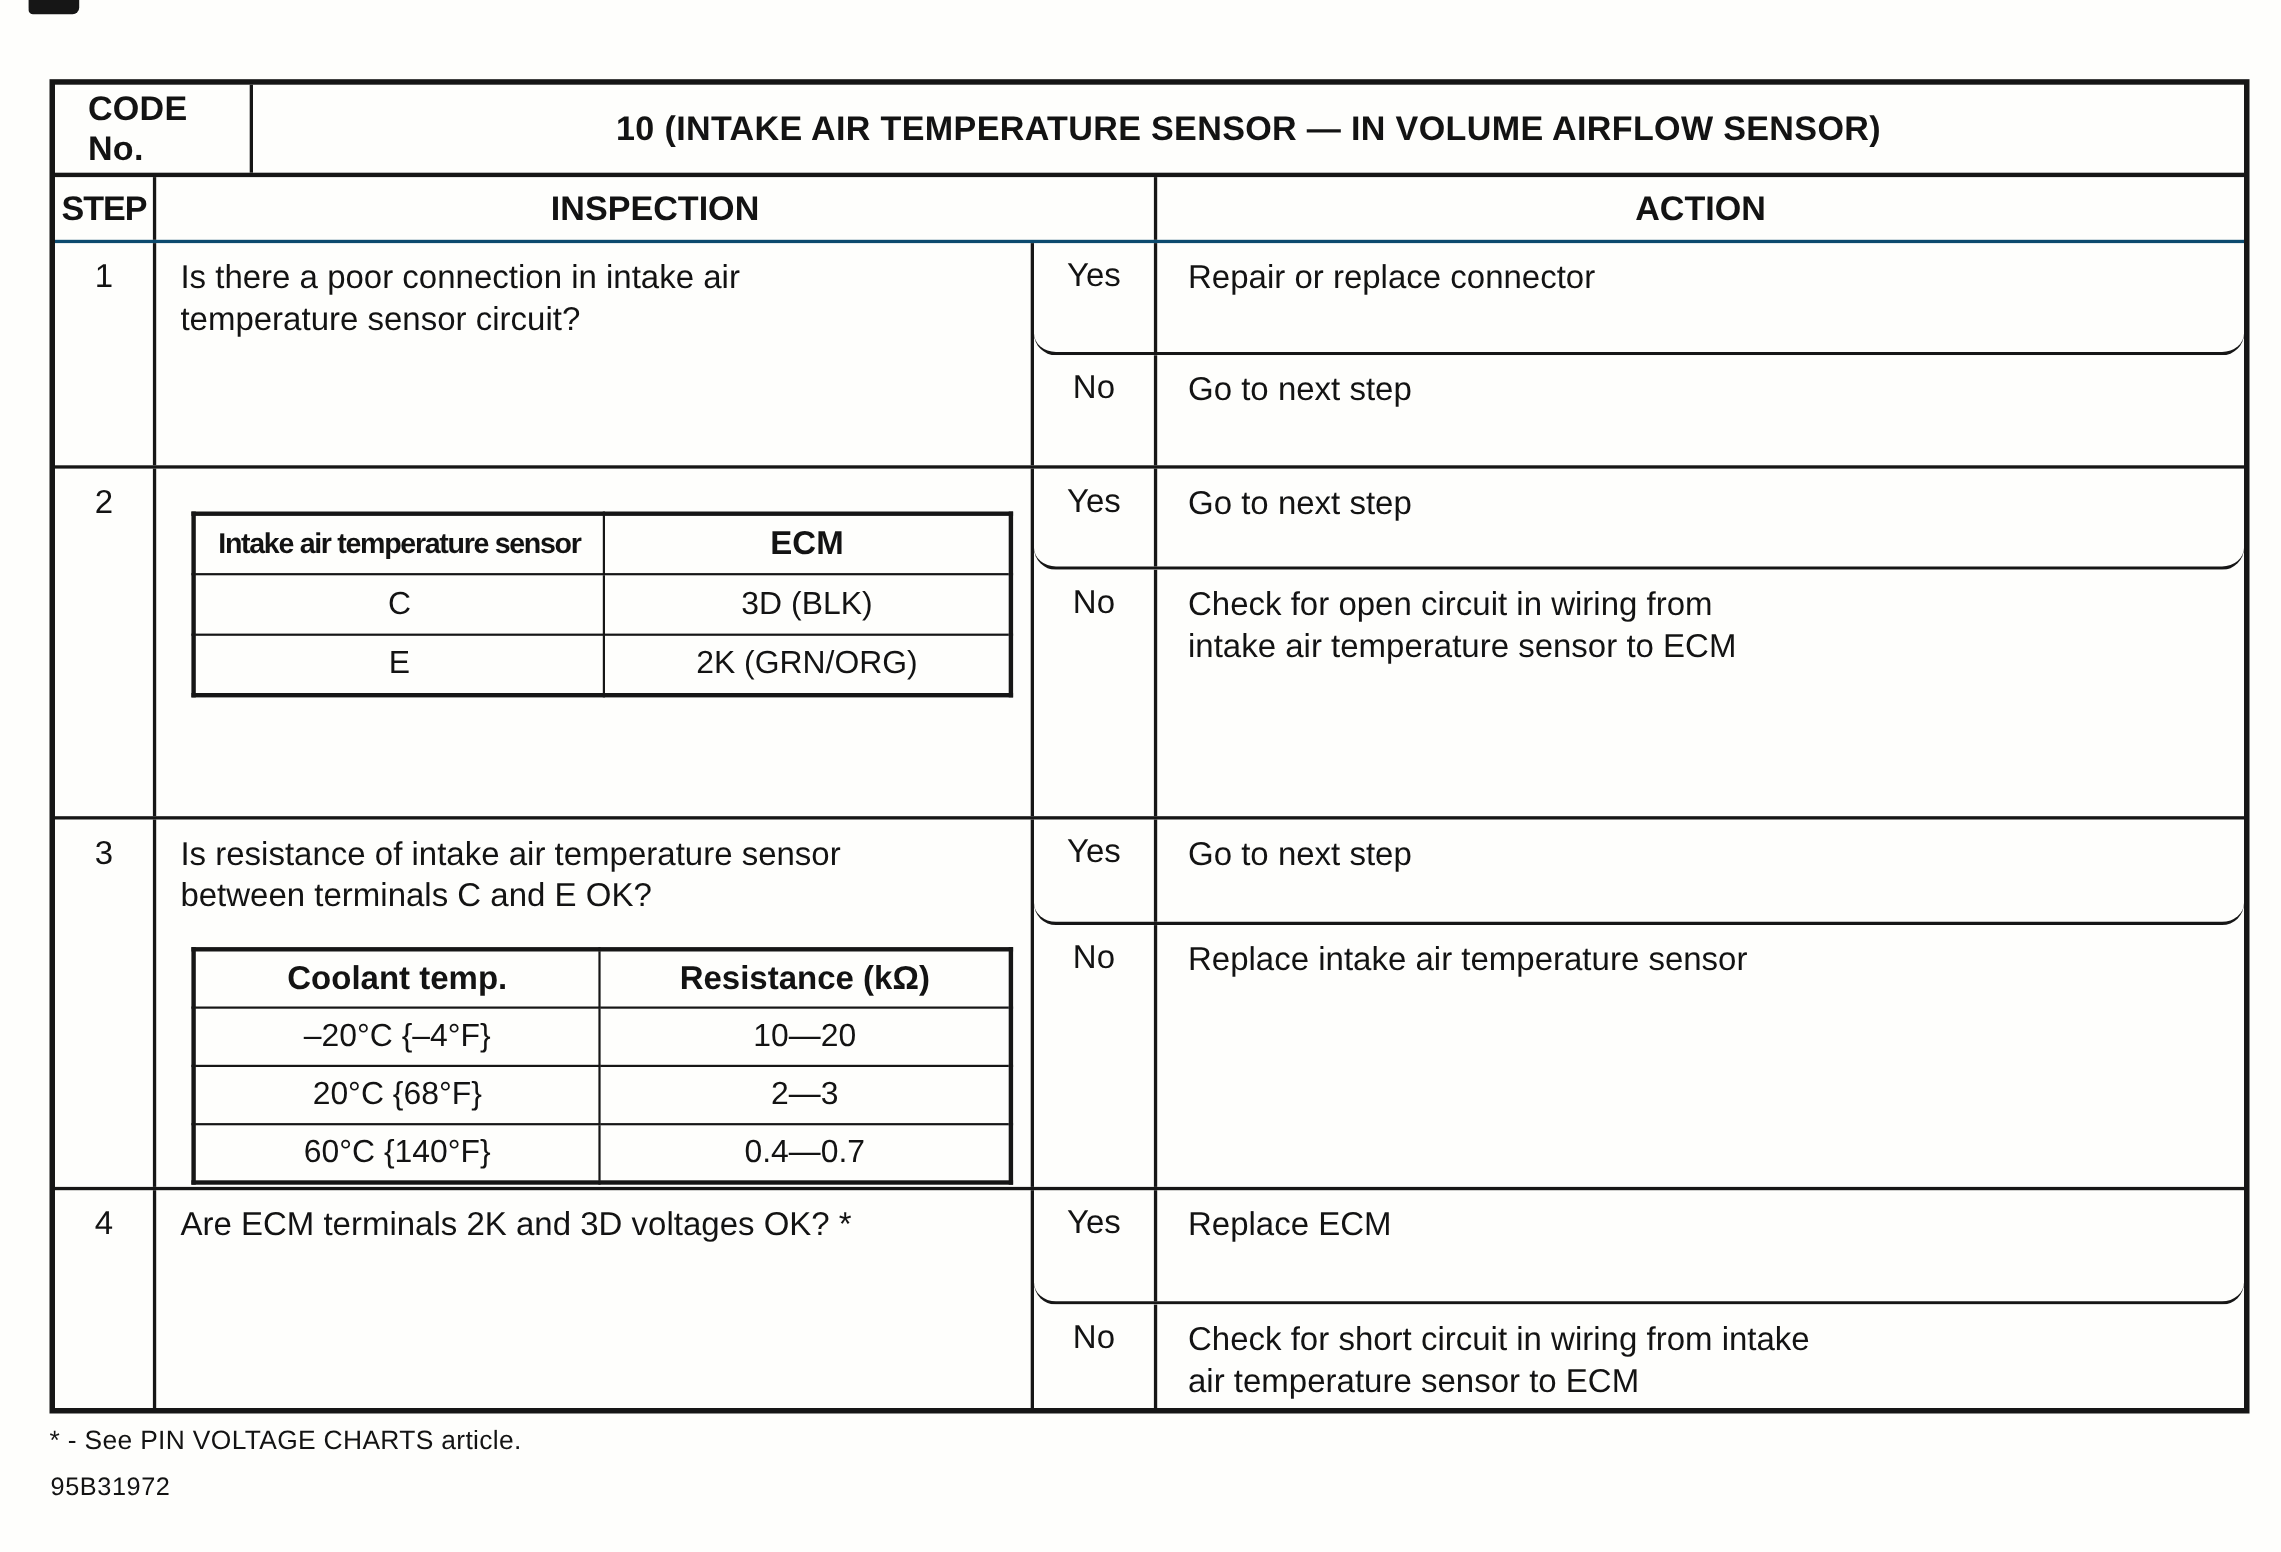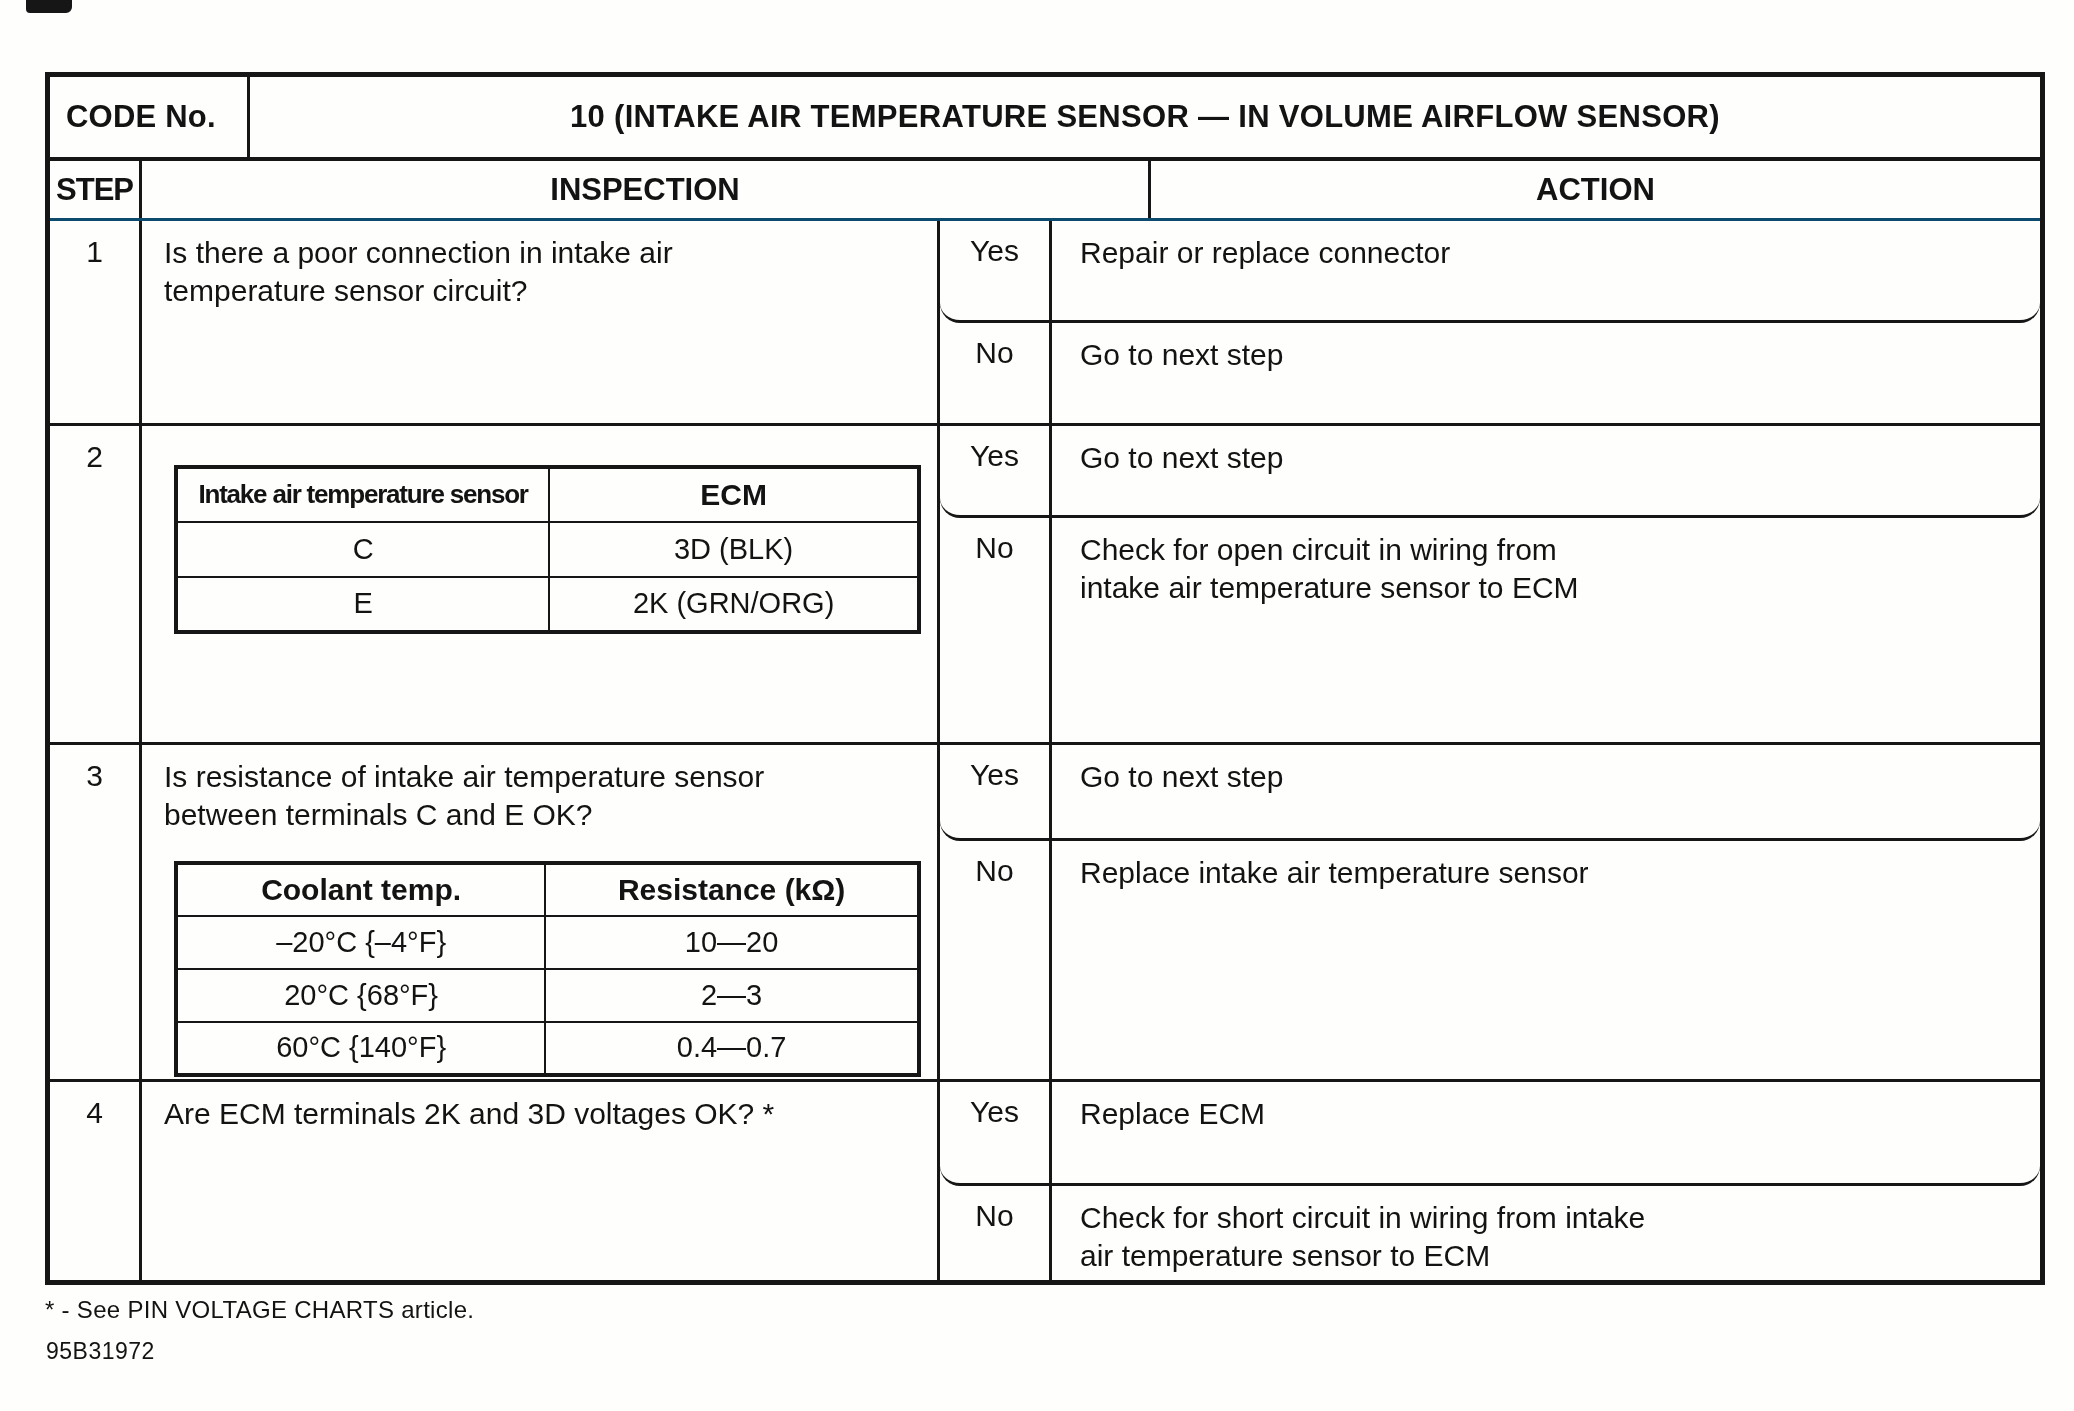--- a/index.html
+++ b/index.html
@@ -25,42 +25,42 @@
     left: 45px; top: 72px;
     width: 2000px;
     border: 5px solid #161616;
     background: #fefefc;
   }
   .row { display: flex; width: 100%; }
 
   
   .hdr1 { height: 84px; border-bottom: 4px solid #161616; }
   .code-cell {
-    width: 200px;
+    width: 180px;
     border-right: 3px solid #161616;
     display: flex; align-items: center;
-    padding-left: 16px;
+    padding-left: 30px;
     font-weight: bold; font-size: 31px;
     letter-spacing: 0.2px;
   }
   .title-cell {
     flex: 1;
     display: flex; align-items: center; justify-content: center;
     font-weight: bold; font-size: 31px;
     letter-spacing: 0.3px;
   }
 
   
   .hdr2 { height: 60px; border-bottom: 3px solid #0c4a6e; }
   .hcell {
     display: flex; align-items: center; justify-content: center;
     font-weight: bold; font-size: 31px;
   }
   .h-step { width: 92px; border-right: 3px solid #161616; letter-spacing: -1px; }
-  .h-insp { width: 1009px; border-right: 3px solid #161616; }
+  .h-insp { width: 910px; border-right: 3px solid #161616; }
   .h-act  { flex: 1; }
 
   
   .step-row { border-bottom: 3px solid #161616; }
   .step-row.last { border-bottom: none; }
   .cell-step {
     width: 92px;
     border-right: 3px solid #161616;
     font-size: 30px;
     text-align: center;

